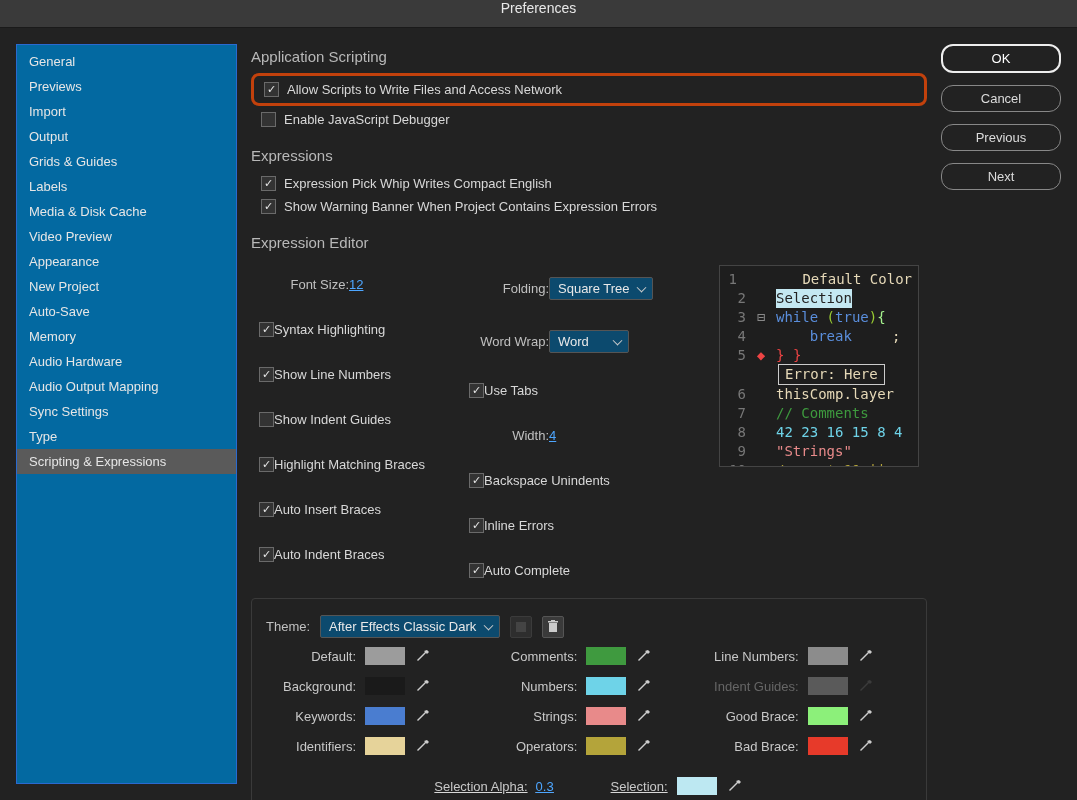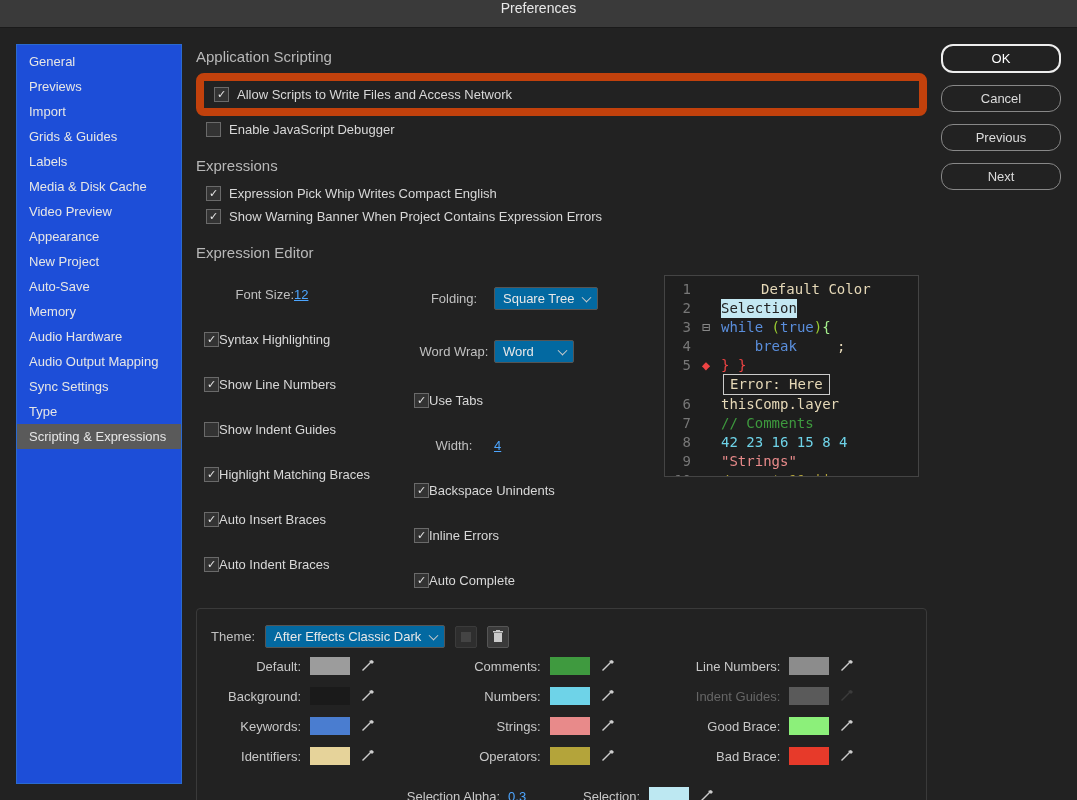--- a/index.html
+++ b/index.html
@@ -20,23 +20,23 @@
     border-bottom: 1px solid #1a1a1a;
   }
   .titlebar span { color: #e8e8e8; font-size: 14px; }
   .content {
     display: flex;
     padding: 16px;
     gap: 14px;
     height: calc(100% - 28px);
   }
   .sidebar {
-    width: 166px;
+    width: 221px;
     border: 1px solid #2a6ad0;
-    background: #1d4ed8;
+    background: #0369a1;
     padding: 4px 0;
     overflow: hidden;
   }
   .sidebar-item {
     padding: 5px 12px;
     cursor: pointer;
     color: #e6e6e6;
   }
   .sidebar-item.selected { background: #5a5a5a; }
   .main {
@@ -62,38 +62,38 @@
     display: inline-flex;
     align-items: center;
     justify-content: center;
     cursor: pointer;
     font-size: 11px;
     color: #e8e8e8;
     line-height: 1;
   }
   .cb.checked::before { content: "✓"; }
   .redbox {
-    border: 8px solid #c2410c;
+    border: 3px solid #c2410c;
     border-radius: 8px;
     margin: 2px 0;
     padding: 2px 0;
   }
   .expr-editor {
     padding: 6px 8px 8px 8px;
   }
   .row {
     display: flex;
     align-items: center;
     gap: 0;
     margin: 12px 0;
   }
-  .rlabel { color: #c0c0c0; text-align: center; }
+  .rlabel { color: #c0c0c0; text-align: right; }
   .val-blue { color: #4da6ff; text-decoration: underline; }
   .select {
-    background: #0369a1;
+    background: #0c4a6e;
     border: 1px solid #555;
     color: #e8e8e8;
     padding: 3px 22px 3px 8px;
     border-radius: 2px;
     position: relative;
     cursor: pointer;
     min-width: 100px;
     display: inline-flex;
     align-items: center;
   }
@@ -188,20 +188,21 @@
 
 <div class="titlebar">
   <span>Preferences</span>
 </div>
 
 <div class="content">
   <div class="sidebar" id="sidebar">
       <div class="sidebar-item">General</div>
       <div class="sidebar-item">Previews</div>
       <div class="sidebar-item">Import</div>
+      <div class="sidebar-item">Output</div>
       <div class="sidebar-item">Grids &amp; Guides</div>
       <div class="sidebar-item">Labels</div>
       <div class="sidebar-item">Media &amp; Disk Cache</div>
       <div class="sidebar-item">Video Preview</div>
       <div class="sidebar-item">Appearance</div>
       <div class="sidebar-item">New Project</div>
       <div class="sidebar-item">Auto-Save</div>
       <div class="sidebar-item">Memory</div>
       <div class="sidebar-item">Audio Hardware</div>
       <div class="sidebar-item">Audio Output Mapping</div>

